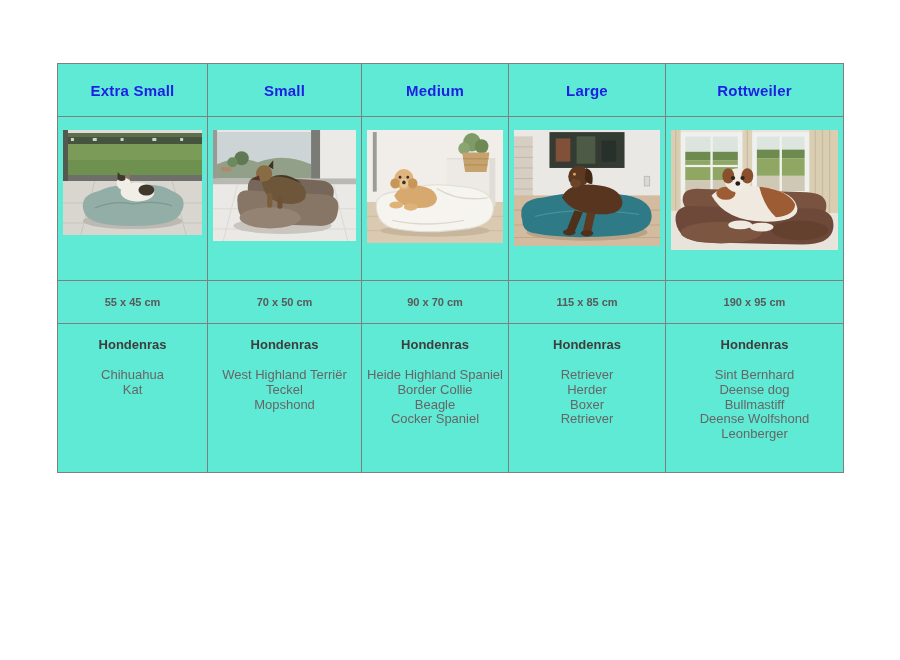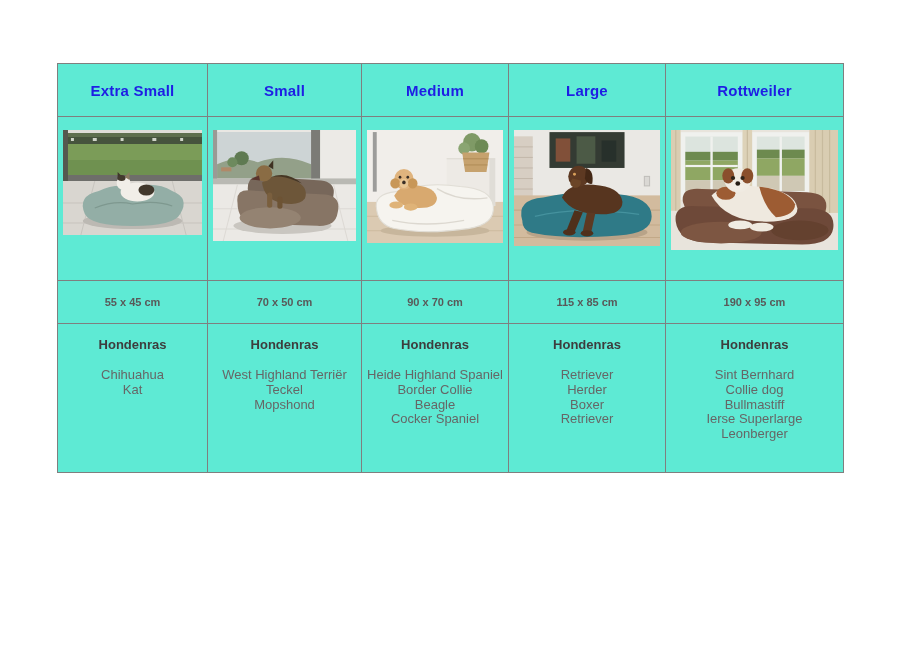--- a/index.html
+++ b/index.html
@@ -289,20 +289,20 @@
     <td class="breed-cell">
       <div class="breed-heading">Hondenras</div>
       <div class="breed-line">Retriever</div>
       <div class="breed-line">Herder</div>
       <div class="breed-line">Boxer</div>
       <div class="breed-line">Retriever</div>
     </td>
     <td class="breed-cell">
       <div class="breed-heading">Hondenras</div>
       <div class="breed-line">Sint Bernhard</div>
-      <div class="breed-line">Collie dog</div>
+      <div class="breed-line">Deense dog</div>
       <div class="breed-line">Bullmastiff</div>
-      <div class="breed-line">Ierse Superlarge</div>
+      <div class="breed-line">Deense Wolfshond</div>
       <div class="breed-line">Leonberger</div>
     </td>
   </tr>
 </tbody>
   </table>
 
 </body></html>

